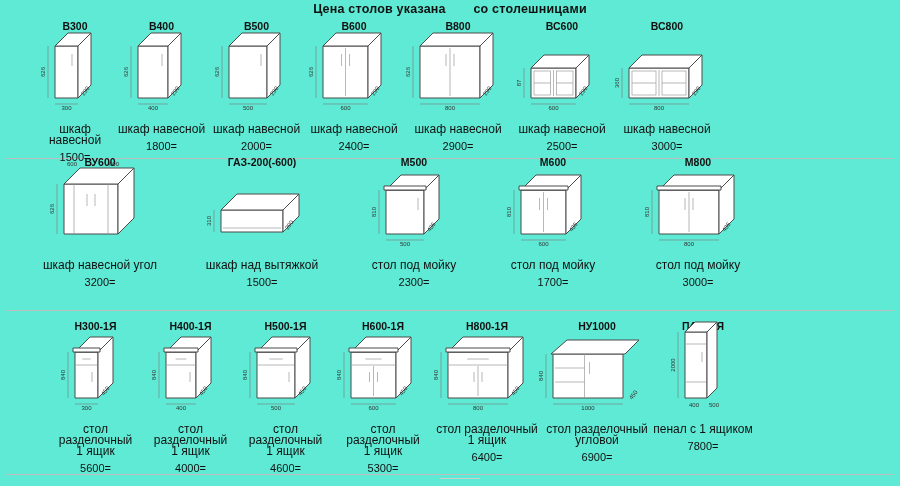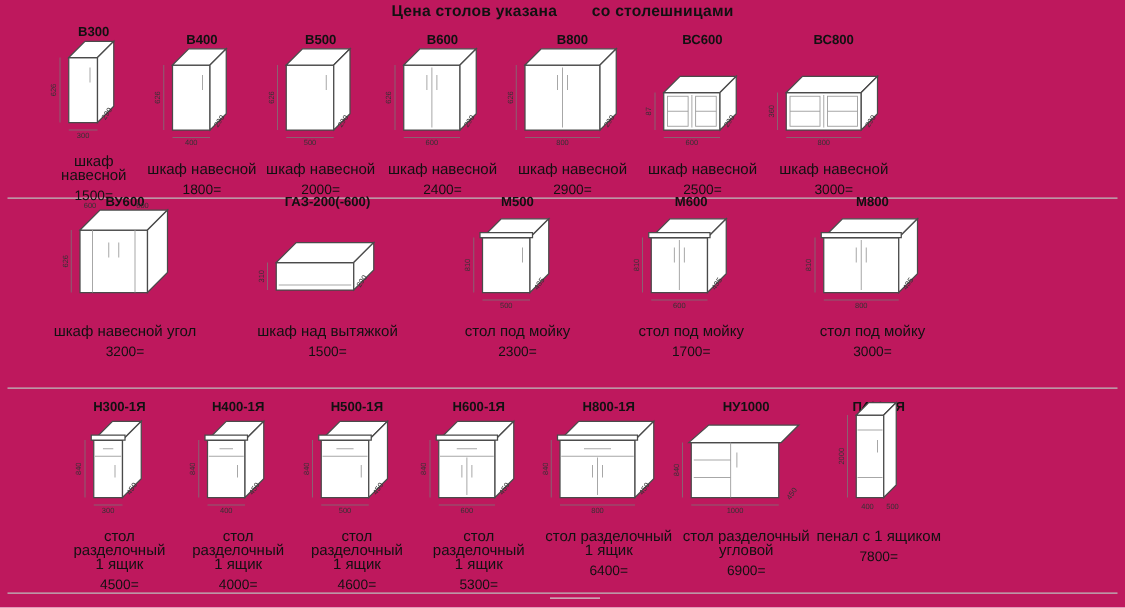--- a/index.html
+++ b/index.html
@@ -7,21 +7,21 @@
     margin: 0; padding: 0;
     width: 900px; height: 486px;
     background: #ffffff;
     font-family: "Liberation Sans", sans-serif;
     color: #111;
     overflow: hidden;
   }
   #page {
     position: relative;
     width: 900px; height: 486px;
-    background: #be185d;
+    background: #5eead4;
     padding-left: 28px;
   }
   .header {
     position: absolute;
     top: 2px; left: 0; width: 900px;
     text-align: center;
     font-size: 12.5px;
     font-weight: bold;
     letter-spacing: 0.2px;
   }
@@ -97,21 +97,21 @@
   <div class="header">
     <span class="seg1">Цена столов указана</span>
     <span class="seg2">со столешницами</span>
   </div>
 
   <div class="hr r1"></div>
   <div class="hr r2"></div>
   <div class="hr bot"></div>
   <div class="bottom-stub"></div>
 
-  <div class="row r1" id="row1" style="padding-left: 36px; align-items: center;">
+  <div class="row r1" id="row1" style="padding-left: 36px;">
       <div class="cell" style="width: 78px;">
         <div class="code">В300</div>
         <div class="art">
           <svg width="68" height="91" viewBox="0 0 68 91">
             <polygon points="14,17 37,17 37,69 14,69" stroke="#4a4a4a" stroke-width="1" fill="#fff"></polygon>
             <polygon points="14,17 27,4 50,4 37,17" stroke="#4a4a4a" stroke-width="1" fill="#fff"></polygon>
             <polygon points="37,17 50,4 50,56 37,69" stroke="#4a4a4a" stroke-width="1" fill="#fff"></polygon>
             <line x1="31" y1="25" x2="31" y2="37" stroke="#9a9a9a" stroke-width="0.7" fill="none"></line>
             <line x1="7" y1="17" x2="7" y2="69" stroke="#7a7a7a" stroke-width="0.6" fill="none"></line>
             <text class="dim" x="4" y="43" text-anchor="middle" transform="rotate(-90 4 43)">626</text>
@@ -357,21 +357,21 @@
             <line x1="31" y1="39" x2="31" y2="49" stroke="#9a9a9a" stroke-width="0.7" fill="none"></line>
             <line x1="7" y1="19" x2="7" y2="65" stroke="#7a7a7a" stroke-width="0.6" fill="none"></line>
             <text class="dim" x="4" y="42" text-anchor="middle" transform="rotate(-90 4 42)">840</text>
             <line x1="14" y1="71" x2="37" y2="71" stroke="#7a7a7a" stroke-width="0.6" fill="none"></line>
             <text class="dim" x="25.5" y="77" text-anchor="middle">300</text>
             <text class="dim" x="46" y="59" text-anchor="middle" transform="rotate(-55 46 59)">450</text>
           </svg>
         </div>
         <div class="desc">стол разделочный
 1 ящик</div>
-        <div class="price">4500=</div>
+        <div class="price">5600=</div>
       </div>
       <div class="cell" style="width: 95px;">
         <div class="code">Н400-1Я</div>
         <div class="art">
           <svg width="77" height="87" viewBox="0 0 77 87">
             <polygon points="14,19 44,19 44,65 14,65" stroke="#4a4a4a" stroke-width="1" fill="#fff"></polygon>
             <polygon points="14,19 29,4 59,4 44,19" stroke="#4a4a4a" stroke-width="1" fill="#fff"></polygon>
             <polygon points="44,19 59,4 59,50 44,65" stroke="#4a4a4a" stroke-width="1" fill="#fff"></polygon>
             <polygon points="12,19 46,19 46,15 12,15" stroke="#4a4a4a" stroke-width="1" fill="#fff"></polygon>
             <line x1="15" y1="32" x2="43" y2="32" stroke="#9a9a9a" stroke-width="0.7" fill="none"></line>

